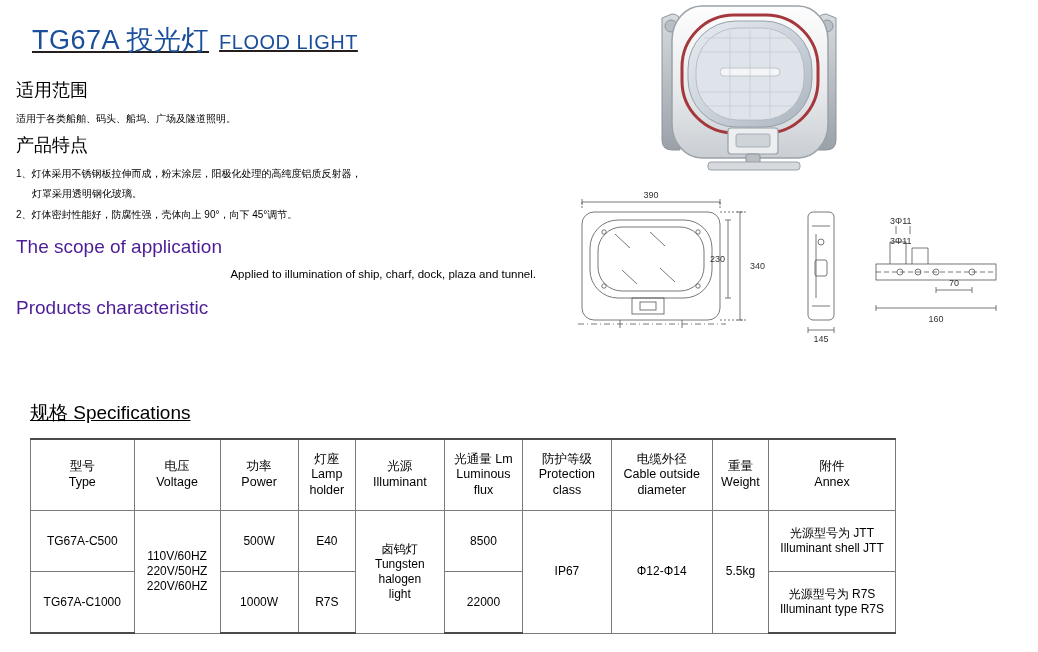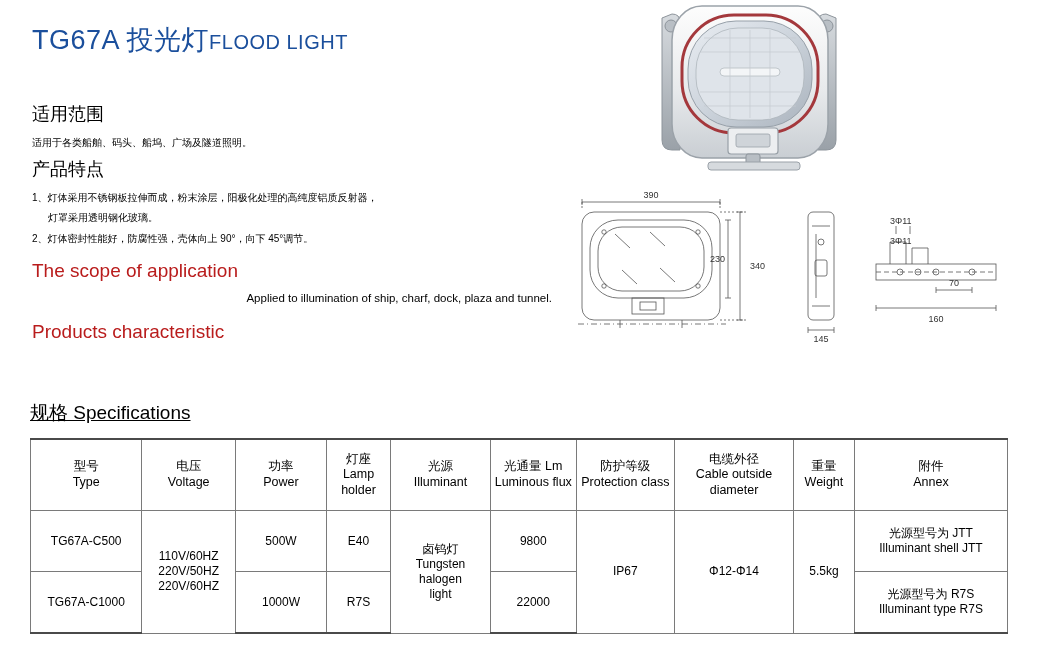--- a/index.html
+++ b/index.html
@@ -22,49 +22,50 @@
     height: 652px;
   }
 
   
   .title-row {
     position: absolute;
     left: 32px;
     top: 22px;
     display: flex;
     align-items: baseline;
+    gap: 10px;
+    text-decoration: underline;
   }
   .title-main {
     font-size: 27px;
     color: #1b4f9c;
     letter-spacing: 0.5px;
   }
   .title-sub {
     font-size: 20px;
     color: #1b4f9c;
     letter-spacing: 0.5px;
   }
 
   
   .left-col {
     position: absolute;
-    left: 32px;
+    left: 16px;
     top: 72px;
     width: 520px;
-    margin-top: 24px;
   }
   .h-cn {
     font-size: 18px;
     color: #000;
     margin: 6px 0 10px 0;
     font-weight: normal;
   }
   .h-en {
     font-size: 19px;
-    color: #b91c1c;
+    color: #4c1d95;
     margin: 14px 0 8px 0;
     font-weight: normal;
   }
   .p-cn {
     font-size: 10px;
     line-height: 1.45;
     margin: 0 0 6px 0;
     color: #000;
   }
   .p-en {
@@ -109,21 +110,21 @@
 
   
   .spec-table-wrap {
     position: absolute;
     left: 30px;
     top: 438px;
     width: 978px;
   }
   table.spec {
     border-collapse: collapse;
-    width: 978px;
+    width: 866px;
     font-size: 12px;
     color: #000;
   }
   table.spec th, table.spec td {
     border: 1px solid #7a7a7a;
     text-align: center;
     vertical-align: middle;
     padding: 4px 2px;
     line-height: 1.25;
     font-weight: normal;
@@ -357,21 +358,21 @@
             <div>220V/60HZ</div>
           </td>
           <td>500W</td>
           <td>E40</td>
           <td rowspan="2">
             <div>卤钨灯</div>
             <div>Tungsten</div>
             <div>halogen</div>
             <div>light</div>
           </td>
-          <td>9800</td>
+          <td>8500</td>
           <td rowspan="2">IP67</td>
           <td rowspan="2">Φ12-Φ14</td>
           <td rowspan="2">5.5kg</td>
           <td>
             <div>光源型号为 JTT</div>
             <div>Illuminant shell JTT</div>
           </td>
         </tr>
         <tr>
           <td class="bot-rule nowrap">TG67A-C1000</td>

